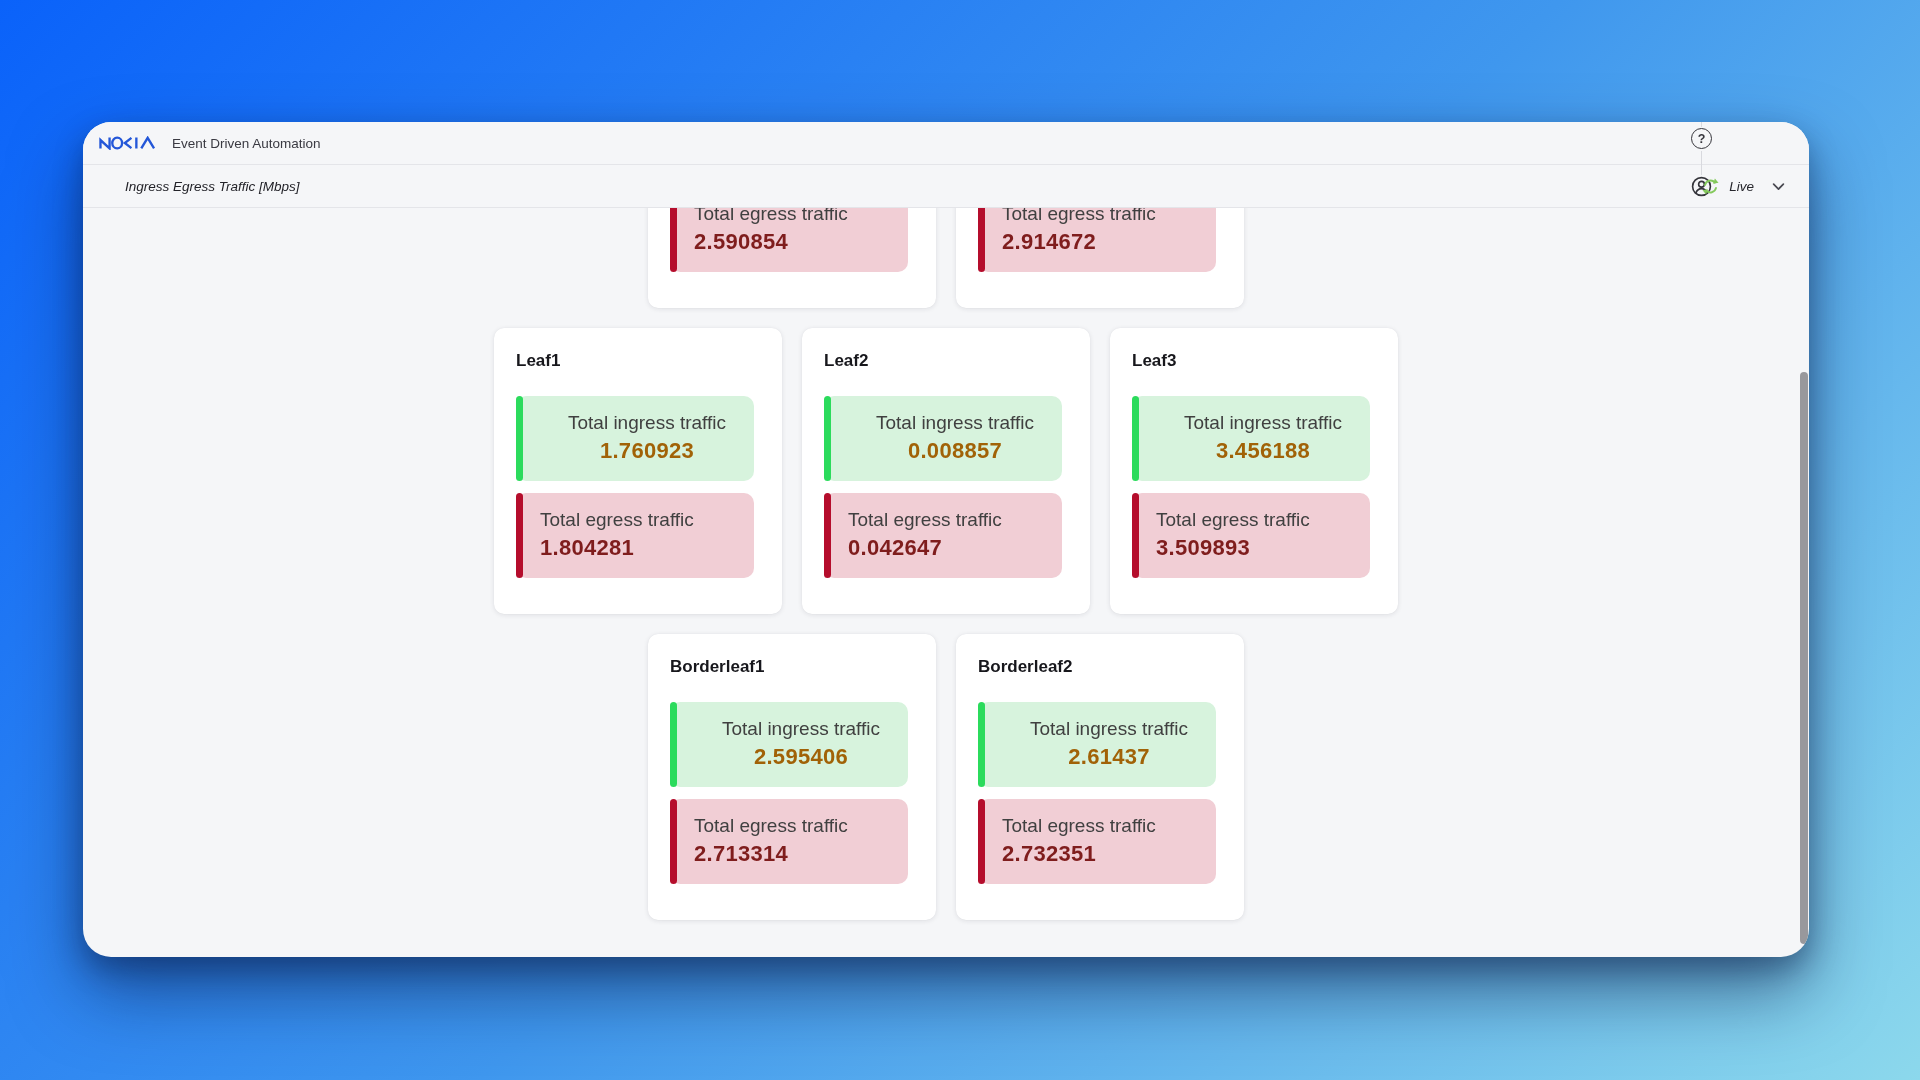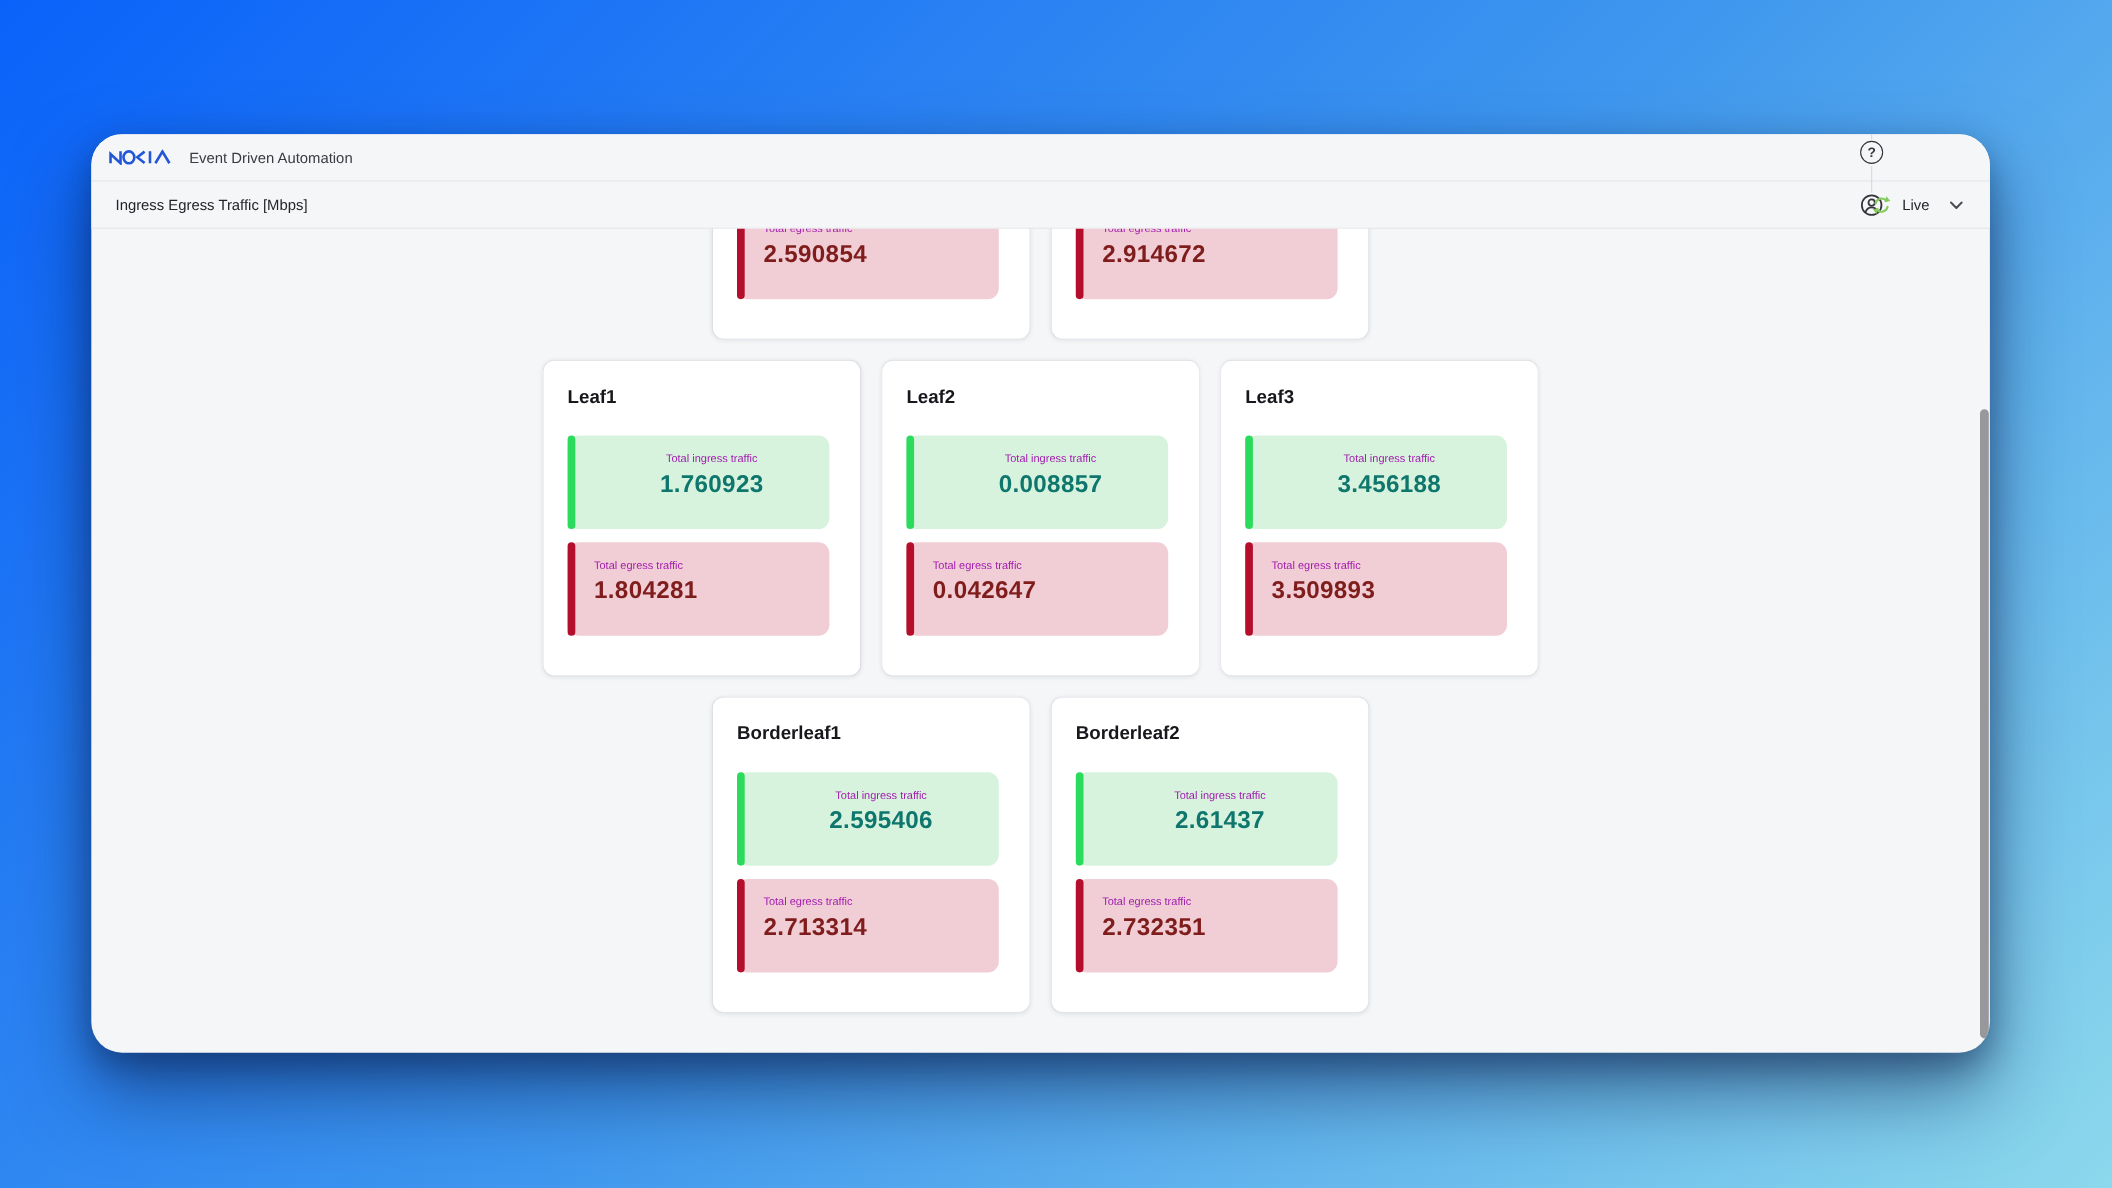--- a/index.html
+++ b/index.html
@@ -20,21 +20,21 @@
   .app-title{margin-left:15px;font-size:13.5px;color:#3a3a42;}
   .header-right{margin-left:auto;display:flex;align-items:center;flex-direction:column;}
   .context-select{display:flex;align-items:center;justify-content:space-between;width:163px;cursor:pointer;}
   .context-select .ctx-label{font-size:13px;color:#2e2e35;}
   .v-divider{width:1px;height:24px;background:#d8d9de;margin:0 14px;}
   .icon-btn{width:24px;height:24px;display:flex;align-items:center;justify-content:center;cursor:pointer;background:none;border:none;padding:0;}
   .help-circle{width:19px;height:19px;border:1.8px solid #35353b;border-radius:50%;
     display:flex;align-items:center;justify-content:center;font-size:12.5px;font-weight:bold;color:#35353b;}
   
   .toolbar{height:42px;border-top:1px solid #e4e5e9;border-bottom:1px solid #e4e5e9;
-    display:flex;align-items:center;padding:0 24px 0 22px;background:#f5f6f8;}
+    display:flex;align-items:center;padding:0 24px 0 42px;background:#f5f6f8;font-style:italic;}
   .toolbar-title{font-size:13.5px;font-weight:500;color:#232329;}
   .live-group{margin-left:auto;display:flex;align-items:center;cursor:pointer;}
   .live-label{font-size:13.5px;color:#26262c;margin-left:9px;}
   .live-chevron{margin-left:18px;display:flex;}
   
   .content{position:relative;height:749px;overflow:hidden;display:flex;flex-direction:column;align-items:center;}
   .row{display:flex;justify-content:center;gap:20px;}
   .row-top{margin-top:-186px;}
   .row-mid,.row-bottom{margin-top:20px;}
   .card{
@@ -42,23 +42,23 @@
     padding:22px 28px 0 22px;box-shadow:0 1px 5px rgba(25,25,50,.10),0 0 1px rgba(25,25,50,.08);
   }
   .card-title{font-size:17px;font-weight:700;color:#17171c;height:22px;line-height:22px;}
   .metric{position:relative;height:85px;border-radius:10px;box-sizing:border-box;padding:16px 0 0 24px;}
   .metric::before{content:"";position:absolute;left:0;top:0;width:7px;height:85px;border-radius:5px;}
   .metric.ingress{background:#d7f3dd;margin-top:24px;text-align:center;}
   .metric.ingress::before{background:#2bdb5c;}
   .metric.egress{background:#f1ced5;margin-top:12px;}
   .metric.egress::before{background:#b50d2c;}
   .row-top .metric.egress{margin-top:143px;}
-  .metric .label{font-size:10px;color:#a21caf;}
+  .metric .label{font-size:19px;color:#404040;}
   .metric .value{font-size:22px;font-weight:700;margin-top:4px;letter-spacing:.3px;}
-  .metric.ingress .value{color:#0f766e;}
+  .metric.ingress .value{color:#a16207;}
   .metric.egress .value{color:#7f1d1d;}
   
   .scroll-thumb{position:absolute;right:1px;top:250px;width:8px;height:572px;border-radius:5px;background:#98989c;z-index:5;}
 </style>
 </head>
 <body>
 
 <div class="window">
 
   <div class="app-header">

